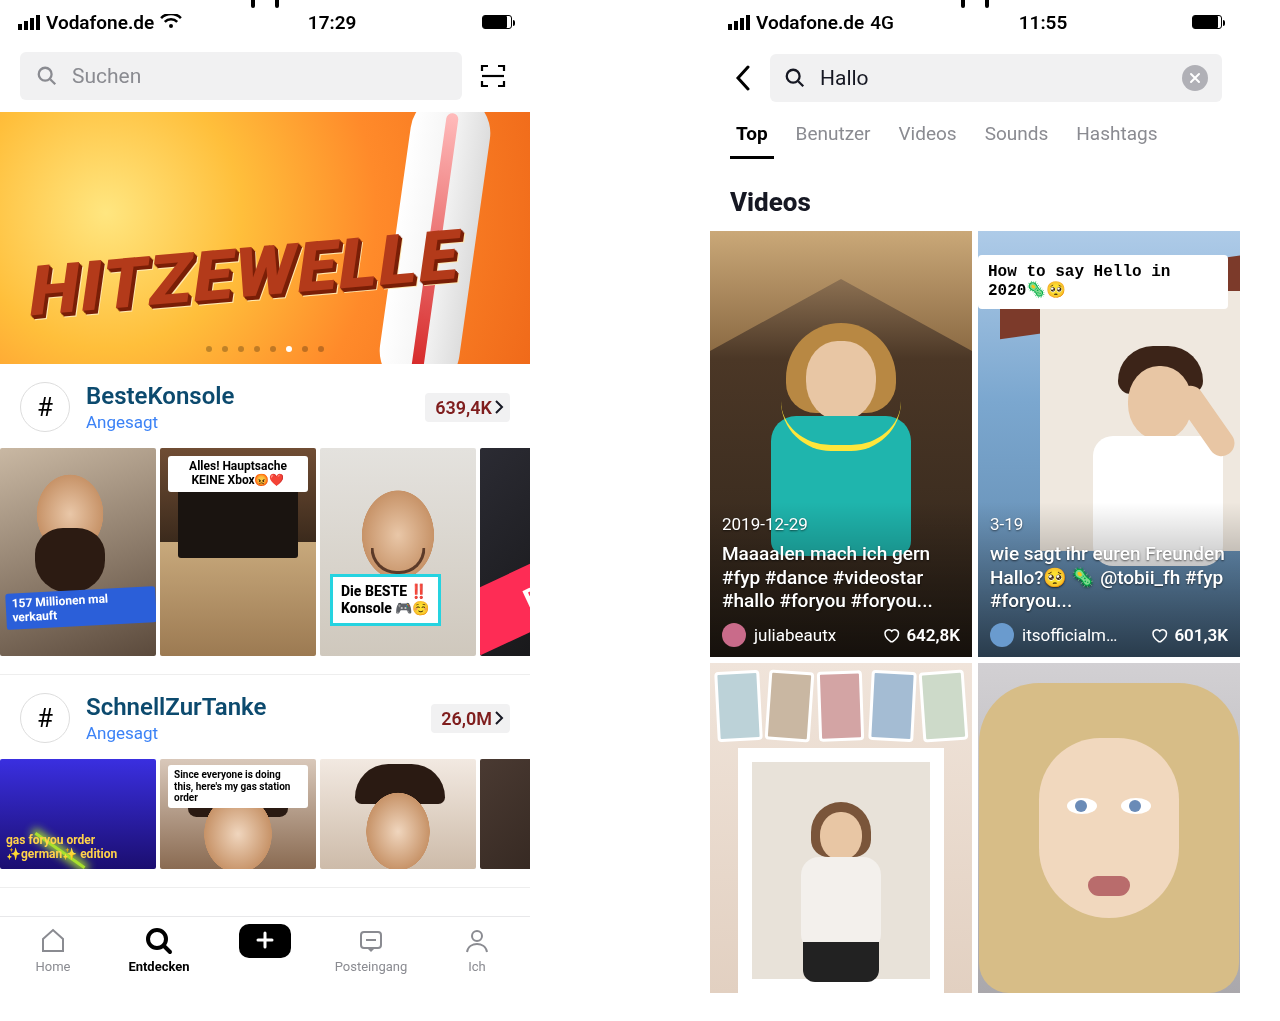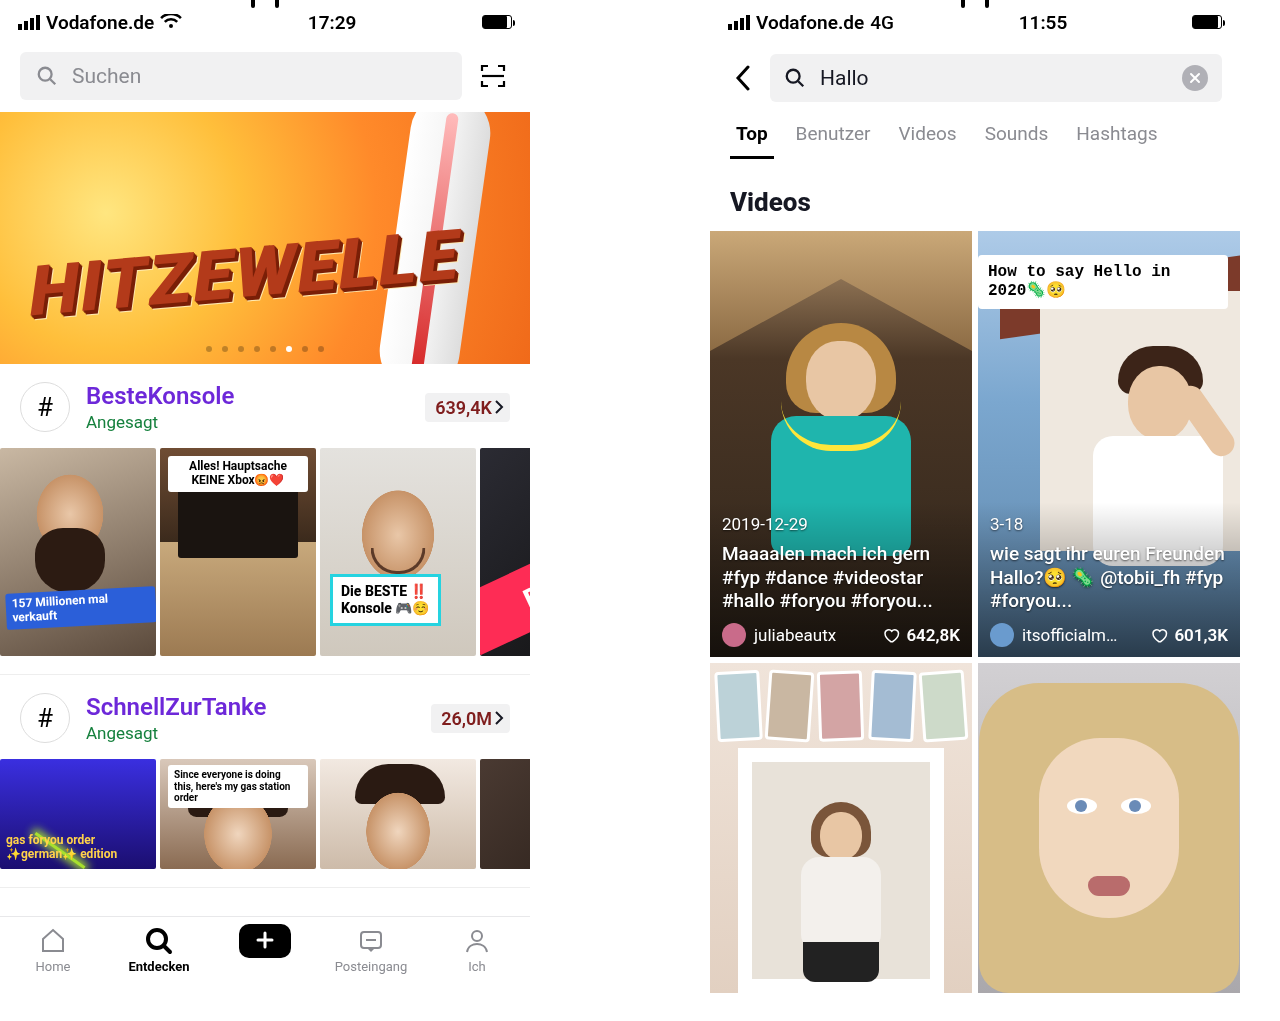--- a/index.html
+++ b/index.html
@@ -107,22 +107,22 @@
 .hashtag-section { padding: 18px 0 0; border-bottom: 1px solid #eee; }
 .hashtag-header {
   display: flex; align-items: center; padding: 0 20px; gap: 16px;
 }
 .hash-circle {
   width: 50px; height: 50px; border: 1px solid #ddd; border-radius: 50%;
   display: flex; align-items: center; justify-content: center;
   font-size: 26px; color: #000;
 }
 .hash-texts { flex: 1; }
-.hash-title { font-size: 24px; font-weight: 600; color: #6d28d9; }
-.hash-sub { font-size: 17px; color: #15803d; margin-top: 2px; }
+.hash-title { font-size: 24px; font-weight: 600; color: #0c4a6e; }
+.hash-sub { font-size: 17px; color: #3b82f6; margin-top: 2px; }
 .hash-count {
   background: #f1f1f2; border-radius: 4px; padding: 4px 6px 4px 10px;
   font-size: 18px; font-weight: 600; color: #7f1d1d;
   display: flex; align-items: center; gap: 2px;
 }
 .hash-count svg { display:block; }
 
 .thumb-row {
   display: flex; gap: 4px; padding: 16px 0 18px 0; overflow: hidden;
 }
@@ -664,21 +664,21 @@
       <div class="roof"></div>
         <div class="house"></div>
       <div class="guy">
           <div class="g2-hair"></div>
           <div class="g2-head"></div>
           <div class="g2-torso"></div>
           <div class="g2-arm"></div>
         </div>
       <div class="bubble">How to say Hello in 2020🦠🥺</div>
       <div class="overlay">
-        <div class="v-date">3-18</div>
+        <div class="v-date">3-19</div>
         <div class="v-caption">wie sagt ihr euren Freunden Hallo?🥺 🦠 @tobii_fh #fyp #foryou...</div>
         <div class="v-foot">
           <div class="v-user">
             <div class="v-avatar"></div>
             <span>itsofficialm…</span>
           </div>
           <div class="v-likes">
             <svg width="18" height="18" viewBox="0 0 24 24" fill="none" stroke="#fff" stroke-width="2">
                 <path d="M12 21s-8-5.3-8-11a5 5 0 019-3 5 5 0 019 3c0 5.7-8 11-8 11z"></path>
               </svg>

